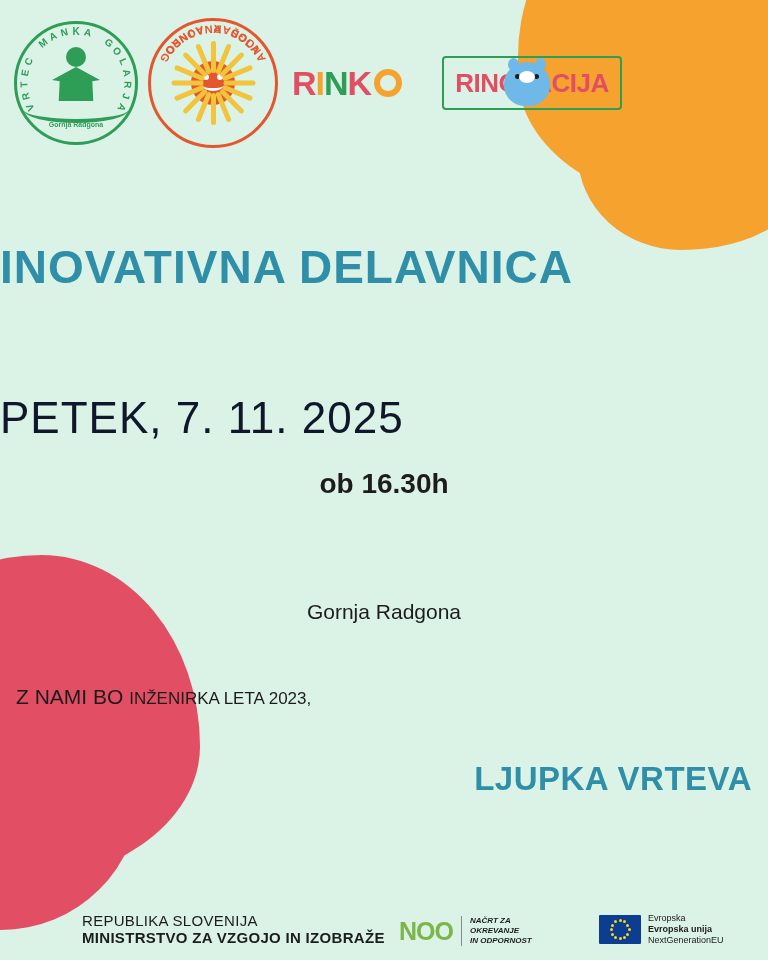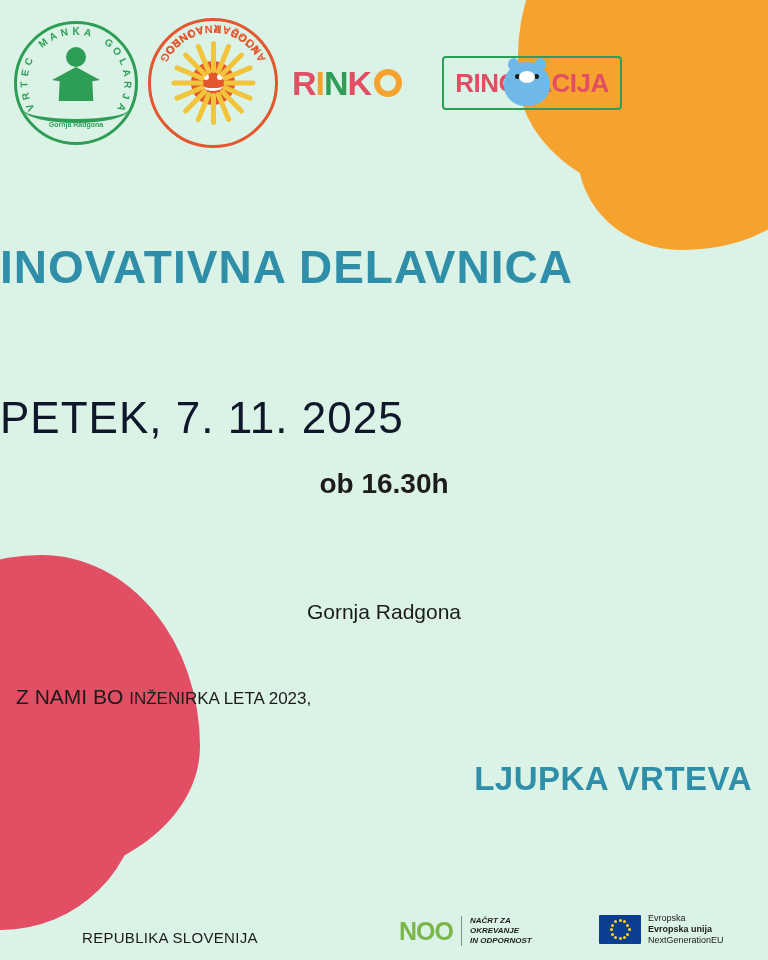--- a/index.html
+++ b/index.html
@@ -416,20 +416,21 @@
 
   <div class="guest-line1">
     <span class="lead">Z NAMI BO</span>
     <span class="strong">INŽENIRKA LETA 2023,</span>
   </div>
   <div class="guest-name">LJUPKA VRTEVA</div>
 
   <div class="footer">
     <div class="gov">
       <div class="l1">REPUBLIKA SLOVENIJA</div>
+      <div class="l2">MINISTRSTVO ZA VZGOJO IN IZOBRAŽE</div>
     </div>
 
     <div class="noo">
       <div class="mark">NOO</div>
       <div class="bar"></div>
       <div class="lines">
         <div>NAČRT ZA</div>
         <div>OKREVANJE</div>
         <div>IN ODPORNOST</div>
       </div>

